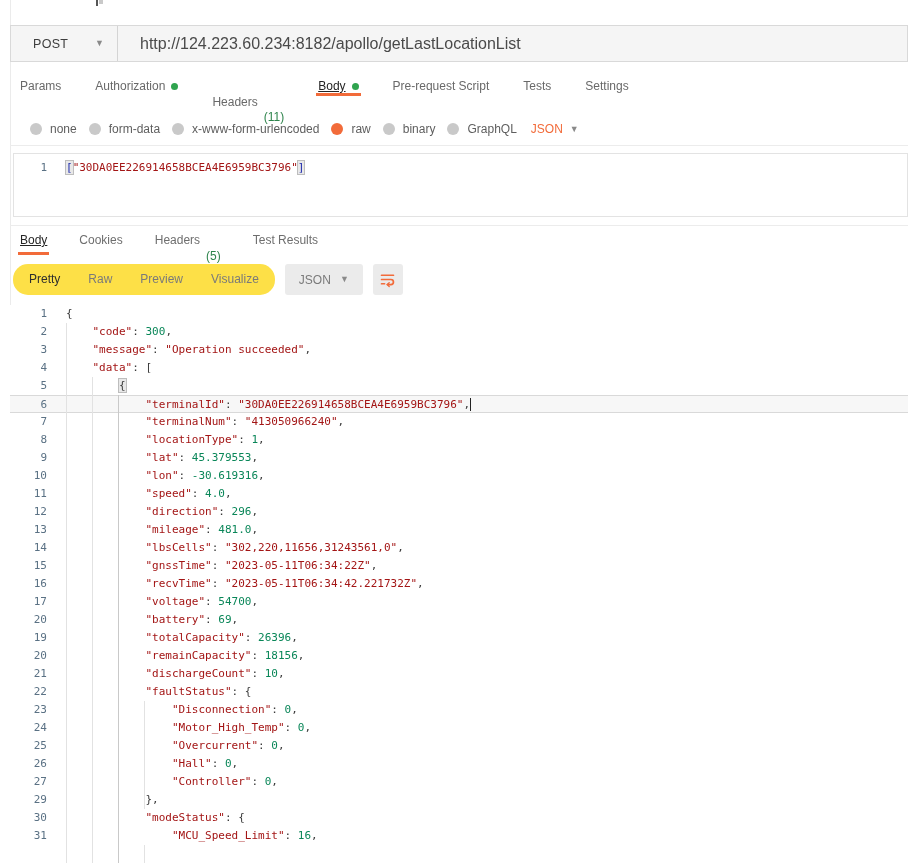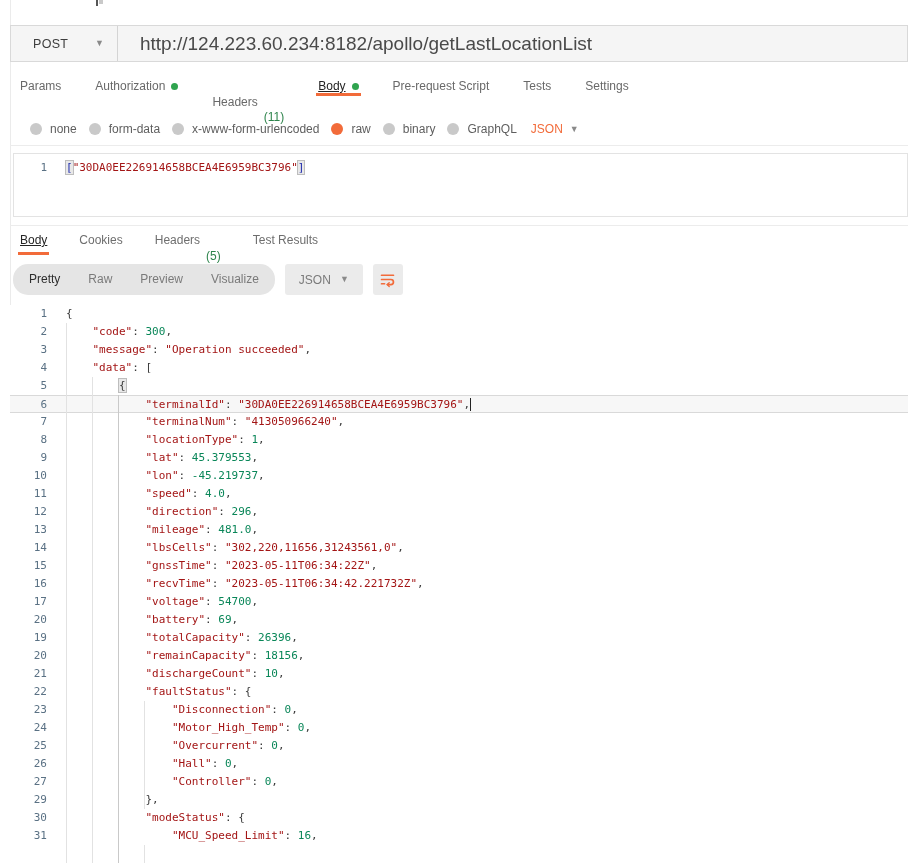--- a/index.html
+++ b/index.html
@@ -14,21 +14,21 @@
 
   
   #url-row { position:absolute; top:25px; left:10px; right:0; height:37px;
     background:#f5f5f5; border:1px solid #d9d9d9; display:flex; }
   #method-box { width:107px; border-right:1px solid #d4d4d4; display:flex; align-items:center;
     padding-left:22px; cursor:pointer; }
   #method-label { font-size:12.5px; color:#3d3d3d; letter-spacing:.3px; }
   .caret { color:#8a8a8a; font-size:9px; line-height:1; }
   #method-caret { margin-left:auto; margin-right:13px; }
   #url-field { flex:1; display:flex; align-items:center; padding-left:22px;
-    font-size:19px; color:#4a4a4a; }
+    font-size:16px; color:#4a4a4a; }
 
   
   #req-tabs { position:absolute; top:79px; left:10px; right:0; height:28px;
     display:flex; gap:30px; padding-left:8px; align-items:flex-start; font-size:12px; color:#696969; }
   .tab { display:flex; align-items:center; gap:6px; cursor:pointer; border-bottom:3px solid transparent; padding:0 2px; }
   .tab.active { color:#242424; border-bottom-color:#f26b3a;text-decoration:underline; }
   .dot { width:7px; height:7px; border-radius:50%; background:#2fa44f; display:inline-block; }
   .count { color:#2e844c;margin-top:31px; }
 
   
@@ -61,21 +61,21 @@
   #req-editor { position:absolute; top:153px; left:13px; right:0; height:64px;
     background:#fff; border:1px solid #e3e3e3; padding-top:5px; }
   #req-editor .gutter { width:33px; }
 
   
   #resp-tabs { position:absolute; top:228px; left:10px; right:0; height:27px;
     display:flex; gap:28px; padding-left:8px; align-items:stretch; font-size:12px; color:#6e6e6e; }
 
   
   #resp-toolbar { position:absolute; top:264px; left:13px; height:31px; display:flex; gap:10px; }
-  #seg { background:#e5e5e5; border-radius:15px; display:flex; align-items:center; padding:0 2px; }
+  #seg { background:#fde047; border-radius:15px; display:flex; align-items:center; padding:0 2px; }
   .seg-item { padding:0 14px; font-size:12px; color:#7a7a7a; cursor:pointer; line-height:31px; }
   .seg-item.active { color:#2e2e2e; }
   #fmt-btn { background:#ebebeb; border-radius:3px; display:flex; align-items:center;
     padding:0 14px; gap:9px; cursor:pointer; }
   #fmt-btn .fmt { font-size:12px; color:#7a7a7a; }
   #wrap-btn { background:#ebebeb; border-radius:3px; width:30px; display:flex;
     align-items:center; justify-content:center; cursor:pointer; }
 
   
   #resp-editor { position:absolute; top:305px; left:10px; right:0; bottom:0; background:#fff; }
@@ -243,21 +243,21 @@
     <div class="code-row">
       <div class="gutter">8</div>
       <div class="code">            <span class="tk-k">"locationType"</span><span class="tk-p">: </span><span class="tk-n">1</span><span class="tk-p">,</span></div>
     </div>
     <div class="code-row">
       <div class="gutter">9</div>
       <div class="code">            <span class="tk-k">"lat"</span><span class="tk-p">: </span><span class="tk-n">45.379553</span><span class="tk-p">,</span></div>
     </div>
     <div class="code-row">
       <div class="gutter">10</div>
-      <div class="code">            <span class="tk-k">"lon"</span><span class="tk-p">: </span><span class="tk-n">-45.219737</span><span class="tk-p">,</span></div>
+      <div class="code">            <span class="tk-k">"lon"</span><span class="tk-p">: </span><span class="tk-n">-30.619316</span><span class="tk-p">,</span></div>
     </div>
     <div class="code-row">
       <div class="gutter">11</div>
       <div class="code">            <span class="tk-k">"speed"</span><span class="tk-p">: </span><span class="tk-n">4.0</span><span class="tk-p">,</span></div>
     </div>
     <div class="code-row">
       <div class="gutter">12</div>
       <div class="code">            <span class="tk-k">"direction"</span><span class="tk-p">: </span><span class="tk-n">296</span><span class="tk-p">,</span></div>
     </div>
     <div class="code-row">

